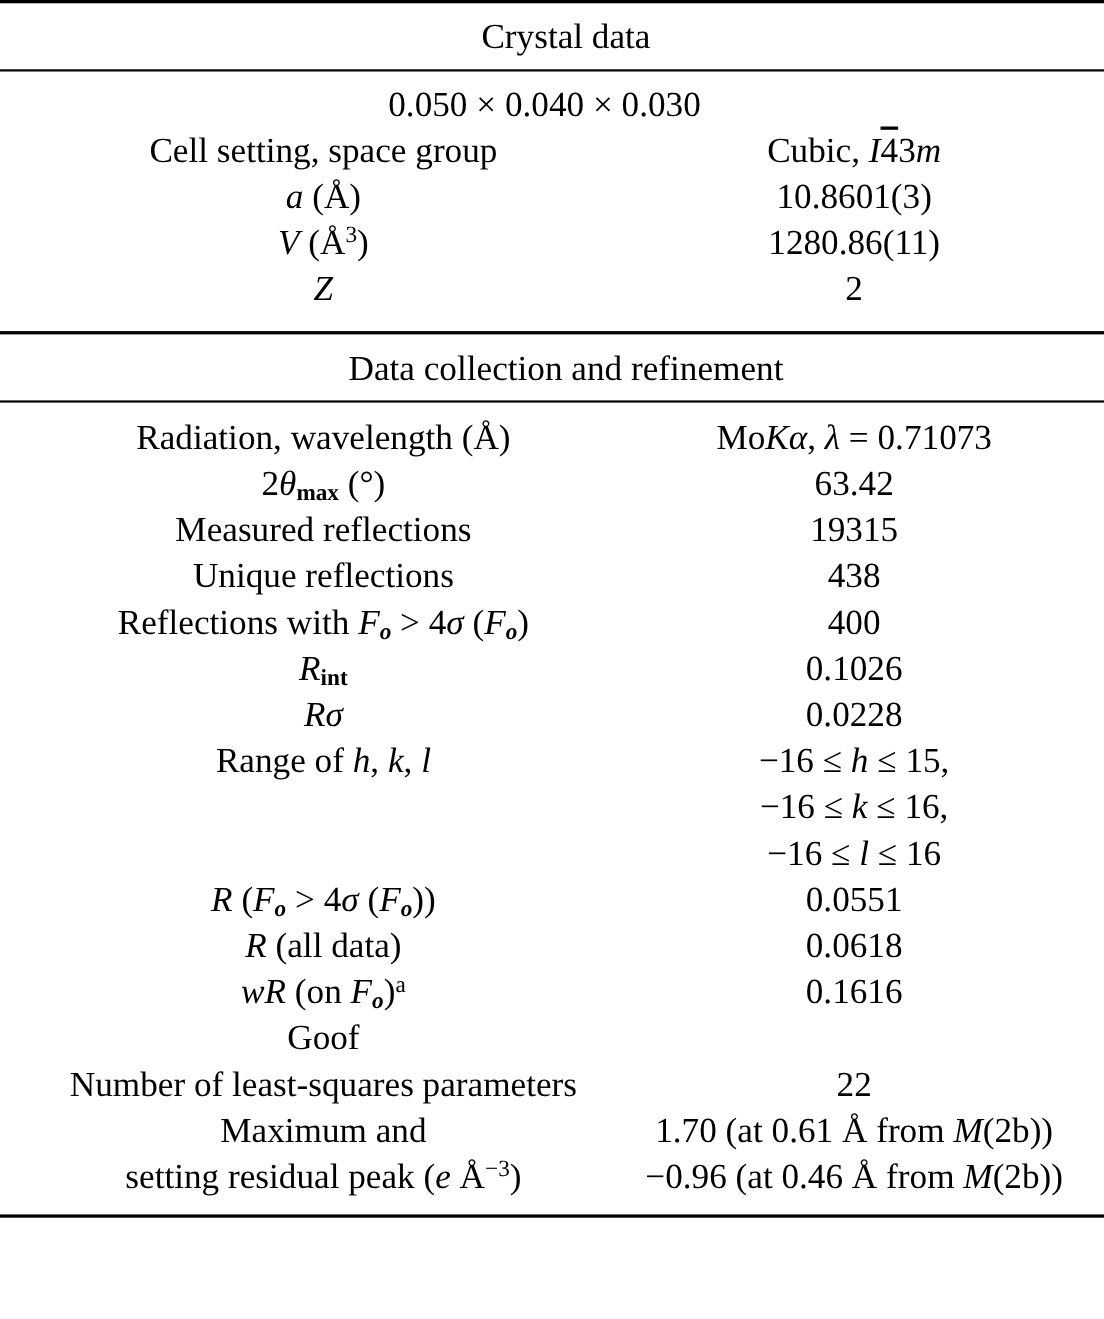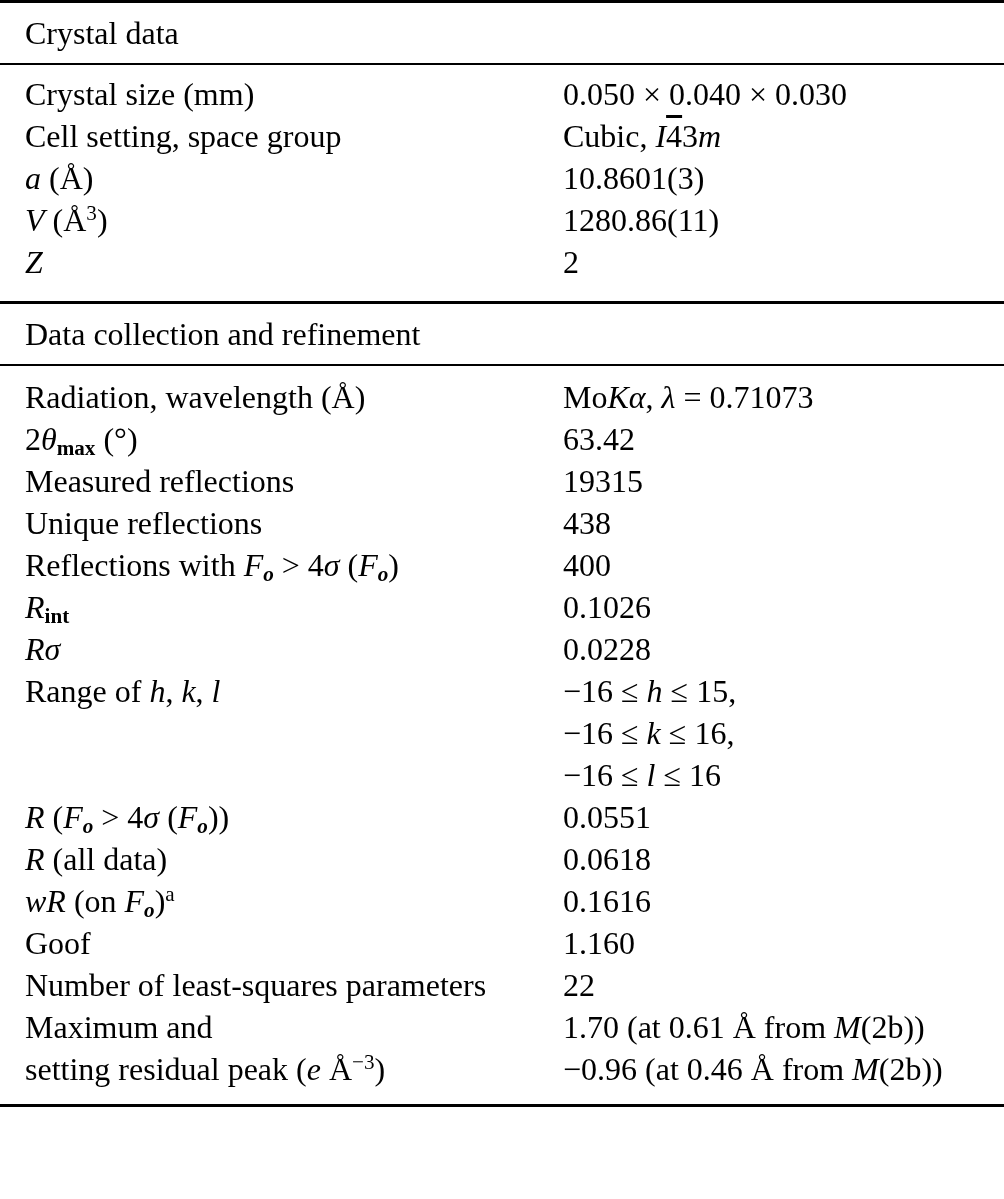--- a/index.html
+++ b/index.html
@@ -11,20 +11,21 @@
     position: relative;
     width: 1004px;
     height: 1199px;
     background: #ffffff;
     color: #000000;
     font-family: "Liberation Serif", serif;
     font-size: 32px;
     line-height: 42px;
     overflow: hidden;
     box-sizing: border-box;
+    text-align: center;
   }
   .rule {
     width: 100%;
     background: #000000;
   }
   .rule.thick { height: 3px; }
   .rule.thin  { height: 2px; }
   .section-header {
     padding: 9px 0 9px 25px;
   }
@@ -55,21 +56,20 @@
 <body>
 
 <div class="page">
   <div class="rule thick"></div>
 
   <div class="section">
     <div class="section-header">Crystal data</div>
     <div class="rule thin"></div>
     <div class="rows first">
         <div class="row">
-          <div class="cell label"><span>Crystal size (mm)</span></div>
           <div class="cell value"><span>0.050 × 0.040 × 0.030</span></div>
         </div>
         <div class="row">
           <div class="cell label"><span>Cell setting, space group</span></div>
           <div class="cell value"><span>Cubic, </span><span class="it">I</span><span class="ov">4</span><span>3</span><span class="it">m</span></div>
         </div>
         <div class="row">
           <div class="cell label"><span class="it">a</span><span> (Å)</span></div>
           <div class="cell value"><span>10.8601(3)</span></div>
         </div>
@@ -129,21 +129,20 @@
         <div class="row">
           <div class="cell label"><span class="it">R</span><span> (all data)</span></div>
           <div class="cell value"><span>0.0618</span></div>
         </div>
         <div class="row">
           <div class="cell label"><span class="it">wR</span><span> (on </span><span class="it">F</span><span class="it sb">o</span><span>)</span><span class="sp">a</span></div>
           <div class="cell value"><span>0.1616</span></div>
         </div>
         <div class="row">
           <div class="cell label"><span>Goof</span></div>
-          <div class="cell value"><span>1.160</span></div>
         </div>
         <div class="row">
           <div class="cell label"><span>Number of least-squares parameters</span></div>
           <div class="cell value"><span>22</span></div>
         </div>
         <div class="row">
           <div class="cell label"><span>Maximum and</span><br><span>setting residual peak (</span><span class="it">e</span><span> Å</span><span class="sp">−3</span><span>)</span></div>
           <div class="cell value"><span>1.70 (at 0.61 Å from </span><span class="it">M</span><span>(2b))</span><br><span>−0.96 (at 0.46 Å from </span><span class="it">M</span><span>(2b))</span></div>
         </div>
       </div>

